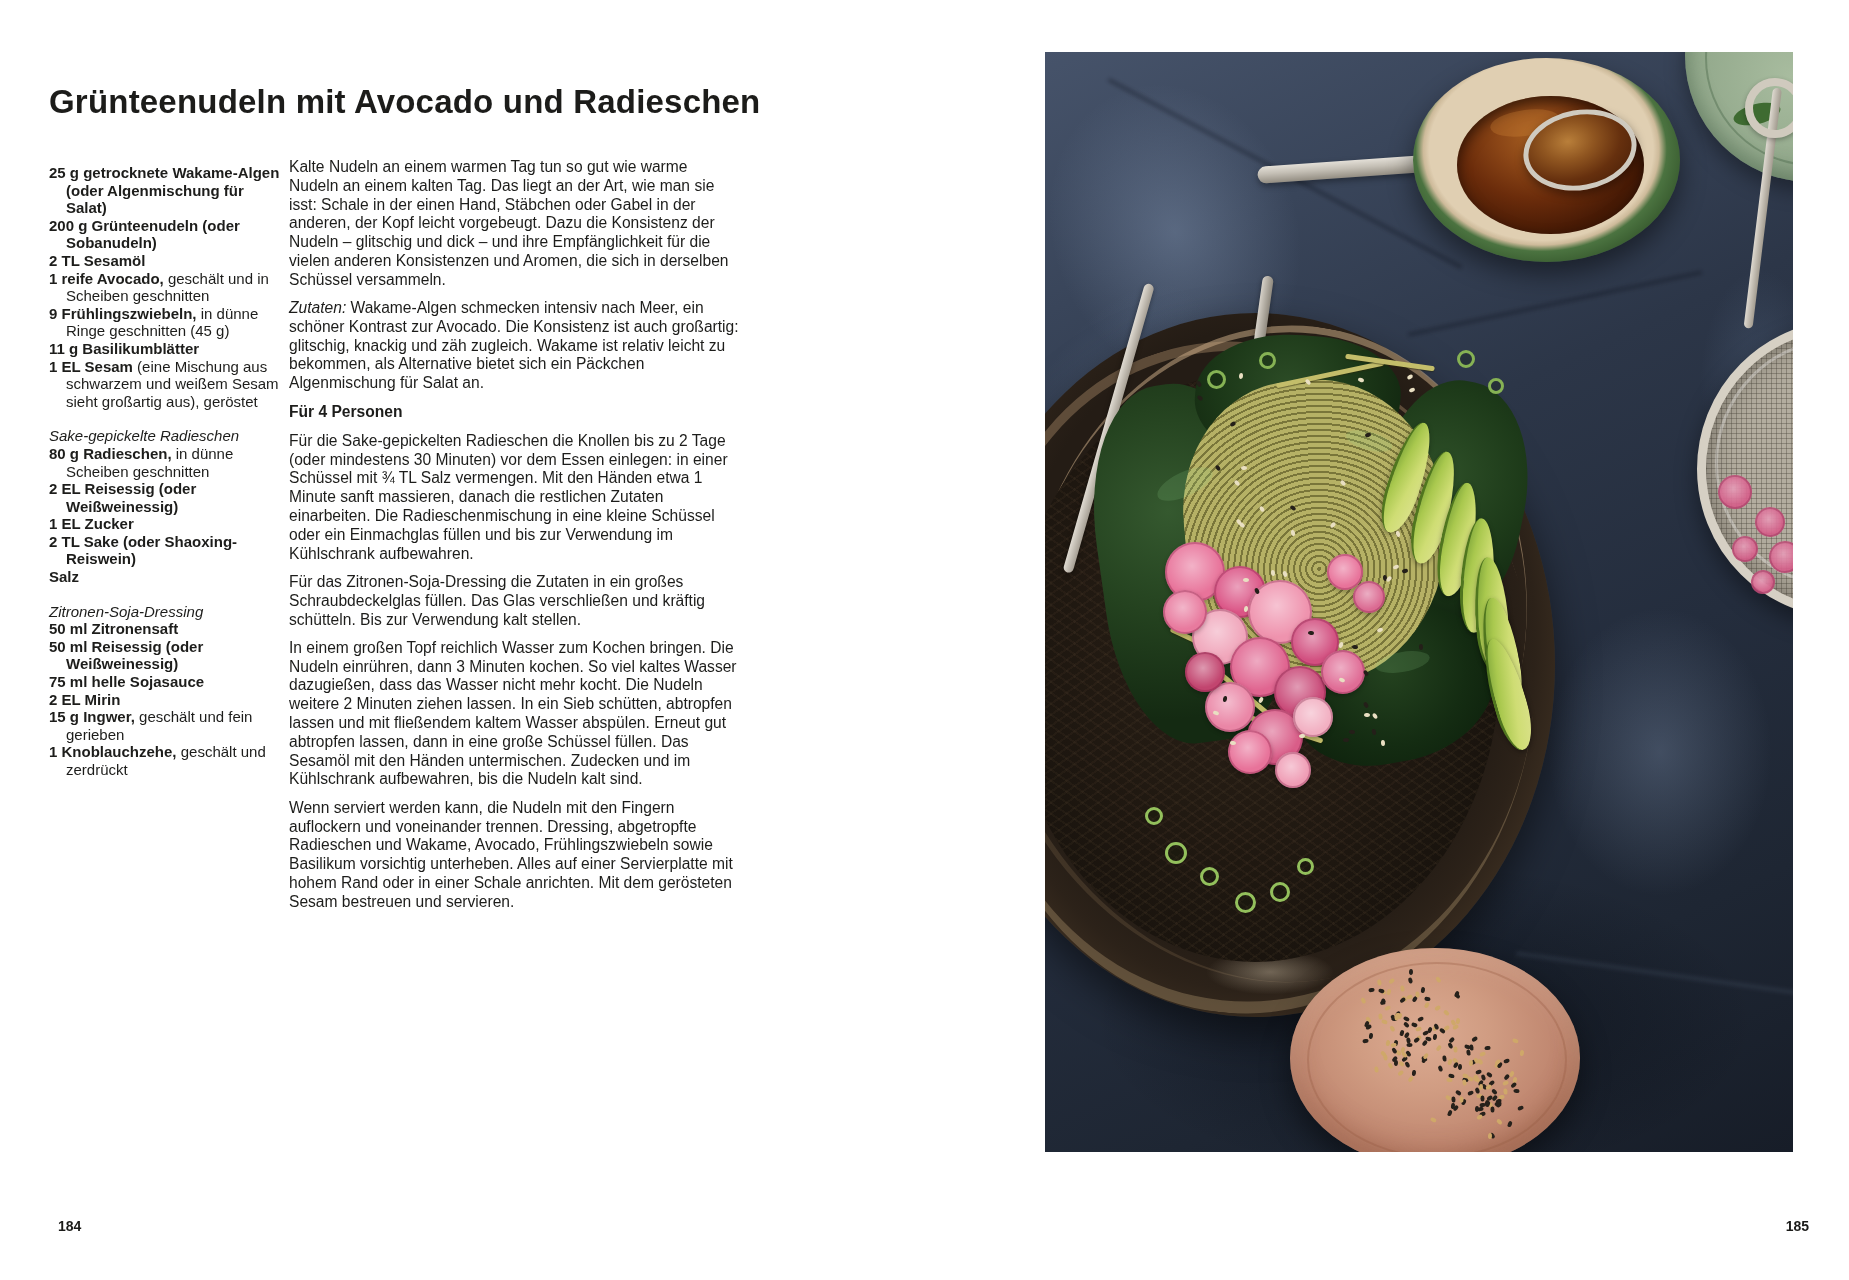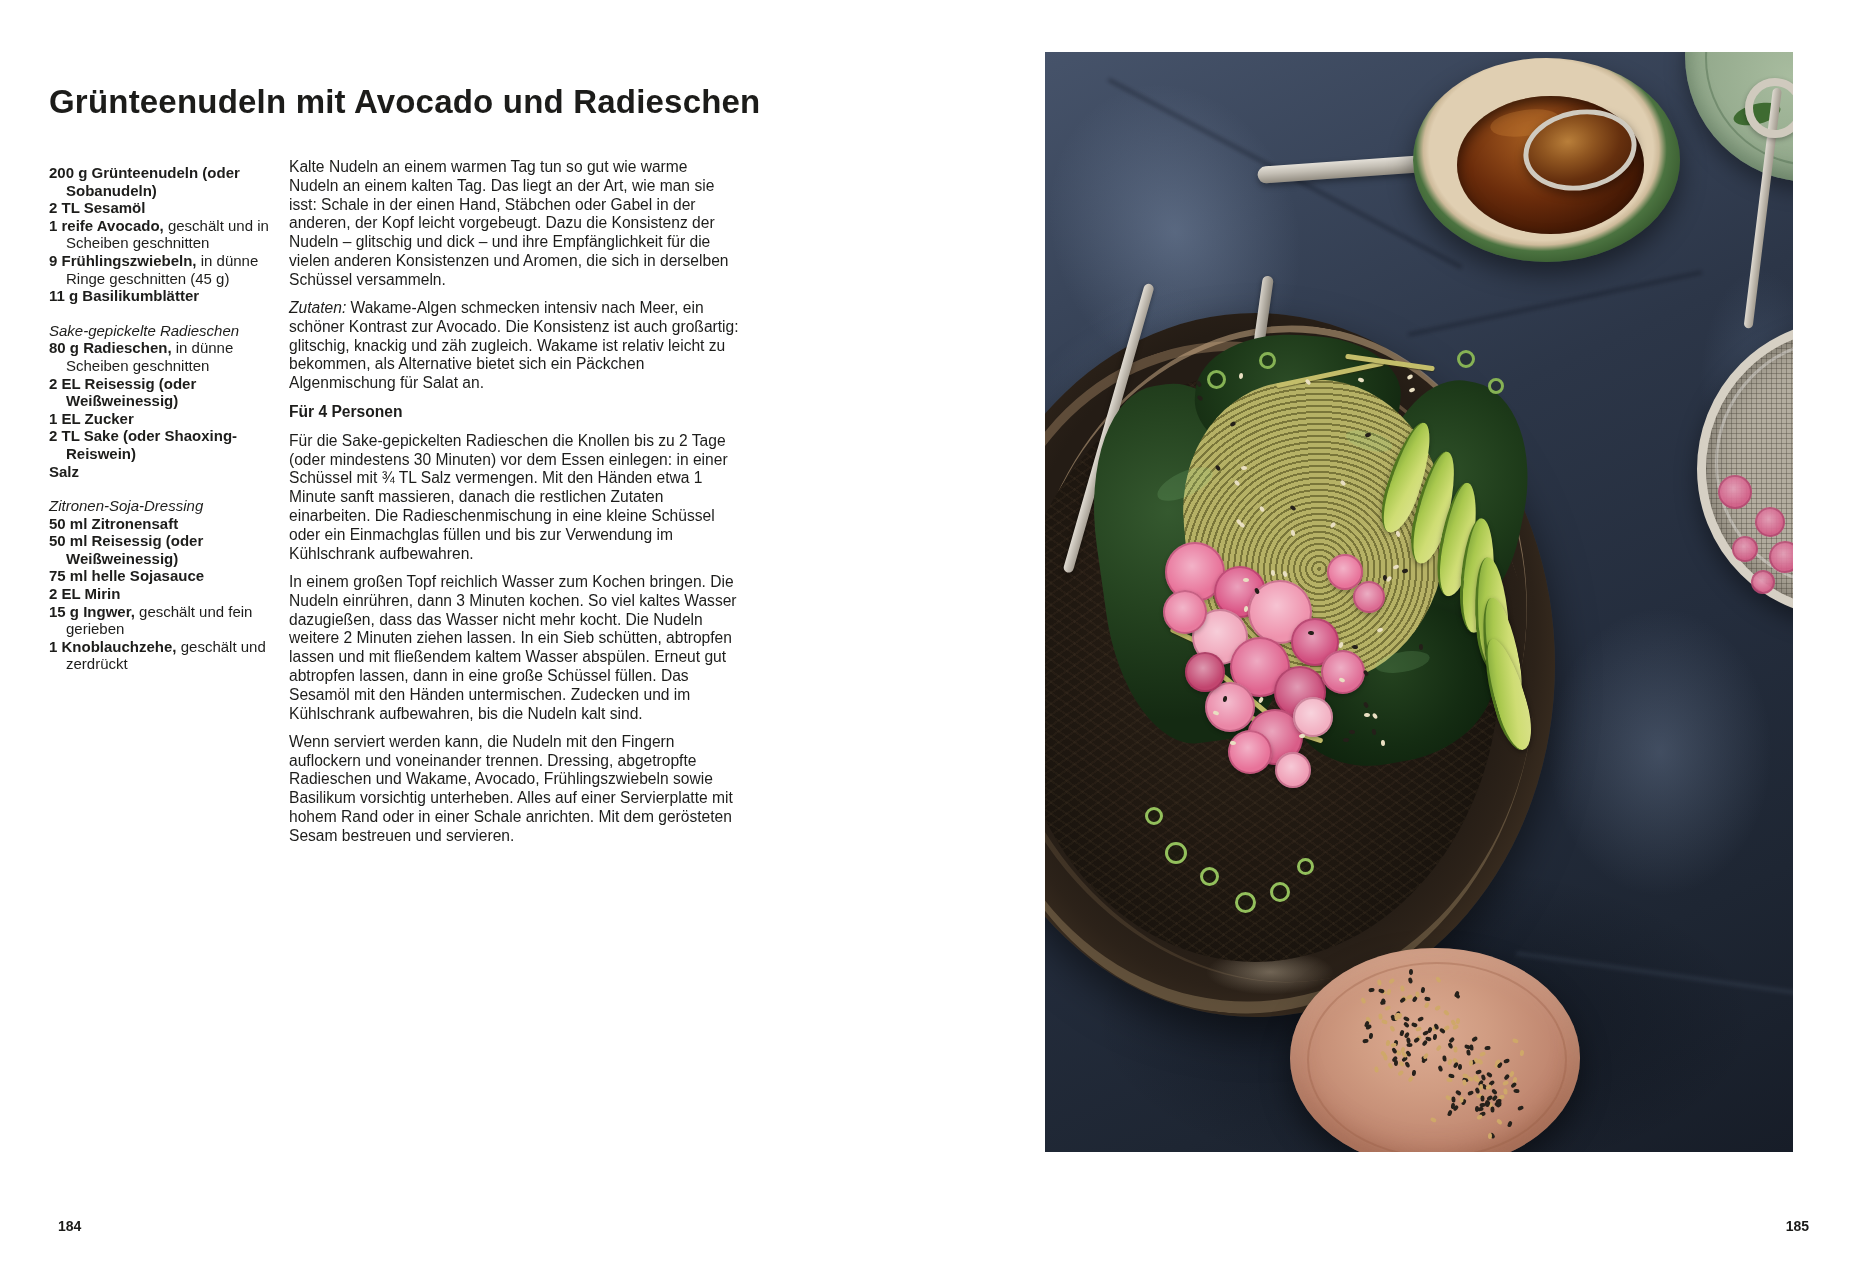--- a/index.html
+++ b/index.html
@@ -133,25 +133,27 @@
     box-shadow:inset 0 10px 24px rgba(255,235,215,.22), inset 0 -14px 26px rgba(120,60,40,.35), 0 14px 30px rgba(0,0,0,.45);}
   .sesame-plate-ring{left:262px;top:910px;width:256px;height:192px;border-radius:50%;border:2px solid rgba(150,90,65,.32);}
 </style>
 </head>
 <body>
 
 <h1 class="page-title">Grünteenudeln mit Avocado und Radieschen</h1>
 
 <div class="ingredients">
     <div class="ing-group">
+      <div class="ing-item"><b>25 g getrocknete Wakame-Algen (oder Algenmischung für Salat)</b></div>
       <div class="ing-item"><b>200 g Grünteenudeln (oder Sobanudeln)</b></div>
       <div class="ing-item"><b>2 TL Sesamöl</b></div>
       <div class="ing-item"><b>1 reife Avocado,</b><span> geschält und in Scheiben geschnitten</span></div>
       <div class="ing-item"><b>9 Frühlingszwiebeln,</b><span> in dünne Ringe geschnitten (45 g)</span></div>
       <div class="ing-item"><b>11 g Basilikumblätter</b></div>
+      <div class="ing-item"><b>1 EL Sesam</b><span> (eine Mischung aus schwarzem und weißem Sesam sieht großartig aus), geröstet</span></div>
     </div>
     <div class="ing-group">
       <div class="ing-heading">Sake-gepickelte Radieschen</div>
       <div class="ing-item"><b>80 g Radieschen,</b><span> in dünne Scheiben geschnitten</span></div>
       <div class="ing-item"><b>2 EL Reisessig (oder Weißweinessig)</b></div>
       <div class="ing-item"><b>1 EL Zucker</b></div>
       <div class="ing-item"><b>2 TL Sake (oder Shaoxing-Reiswein)</b></div>
       <div class="ing-item"><b>Salz</b></div>
     </div>
     <div class="ing-group">
@@ -163,20 +165,21 @@
       <div class="ing-item"><b>15 g Ingwer,</b><span> geschält und fein gerieben</span></div>
       <div class="ing-item"><b>1 Knoblauchzehe,</b><span> geschält und zerdrückt</span></div>
     </div>
   </div>
 
 <div class="method">
     <p>Kalte Nudeln an einem warmen Tag tun so gut wie warme Nudeln an einem kalten Tag. Das liegt an der Art, wie man sie isst: Schale in der einen Hand, Stäbchen oder Gabel in der anderen, der Kopf leicht vorgebeugt. Dazu die Konsistenz der Nudeln – glitschig und dick – und ihre Empfänglichkeit für die vielen anderen Konsistenzen und Aromen, die sich in derselben Schüssel versammeln.</p>
     <p><em>Zutaten: </em>Wakame-Algen schmecken intensiv nach Meer, ein schöner Kontrast zur Avocado. Die Konsistenz ist auch großartig: glitschig, knackig und zäh zugleich. Wakame ist relativ leicht zu bekommen, als Alternative bietet sich ein Päckchen Algenmischung für Salat an.</p>
     <p class="serves">Für 4 Personen</p>
     <p>Für die Sake-gepickelten Radieschen die Knollen bis zu 2 Tage (oder mindestens 30 Minuten) vor dem Essen einlegen: in einer Schüssel mit ¾ TL Salz vermengen. Mit den Händen etwa 1 Minute sanft massieren, danach die restlichen Zutaten einarbeiten. Die Radieschenmischung in eine kleine Schüssel oder ein Einmachglas füllen und bis zur Verwendung im Kühlschrank aufbewahren.</p>
+    <p>Für das Zitronen-Soja-Dressing die Zutaten in ein großes Schraubdeckelglas füllen. Das Glas verschließen und kräftig schütteln. Bis zur Verwendung kalt stellen.</p>
     <p>In einem großen Topf reichlich Wasser zum Kochen bringen. Die Nudeln einrühren, dann 3 Minuten kochen. So viel kaltes Wasser dazugießen, dass das Wasser nicht mehr kocht. Die Nudeln weitere 2 Minuten ziehen lassen. In ein Sieb schütten, abtropfen lassen und mit fließendem kaltem Wasser abspülen. Erneut gut abtropfen lassen, dann in eine große Schüssel füllen. Das Sesamöl mit den Händen untermischen. Zudecken und im Kühlschrank aufbewahren, bis die Nudeln kalt sind.</p>
     <p>Wenn serviert werden kann, die Nudeln mit den Fingern auflockern und voneinander trennen. Dressing, abgetropfte Radieschen und Wakame, Avocado, Frühlingszwiebeln sowie Basilikum vorsichtig unterheben. Alles auf einer Servierplatte mit hohem Rand oder in einer Schale anrichten. Mit dem gerösteten Sesam bestreuen und servieren.</p>
   </div>
 
 <div class="pageno left">184</div>
 <div class="pageno right">185</div>
 
 <div class="photo">
   <div class="ph fabric-base"></div>
   <div class="ph fab-light fl1"></div>

